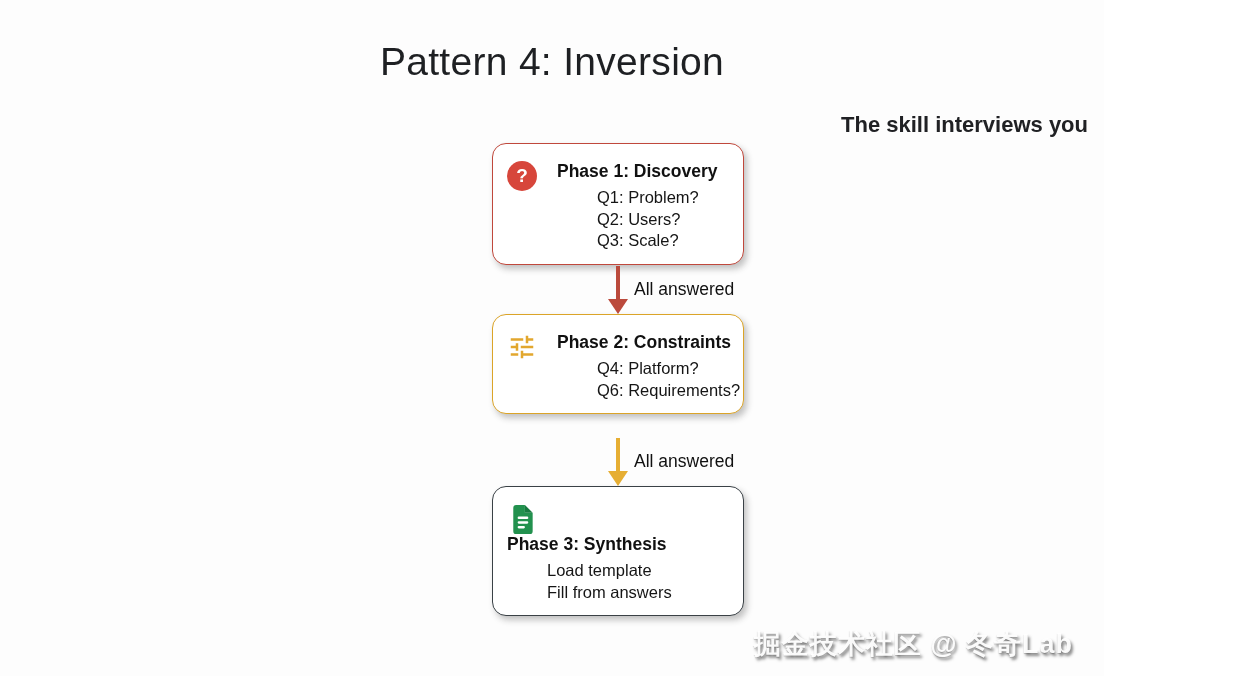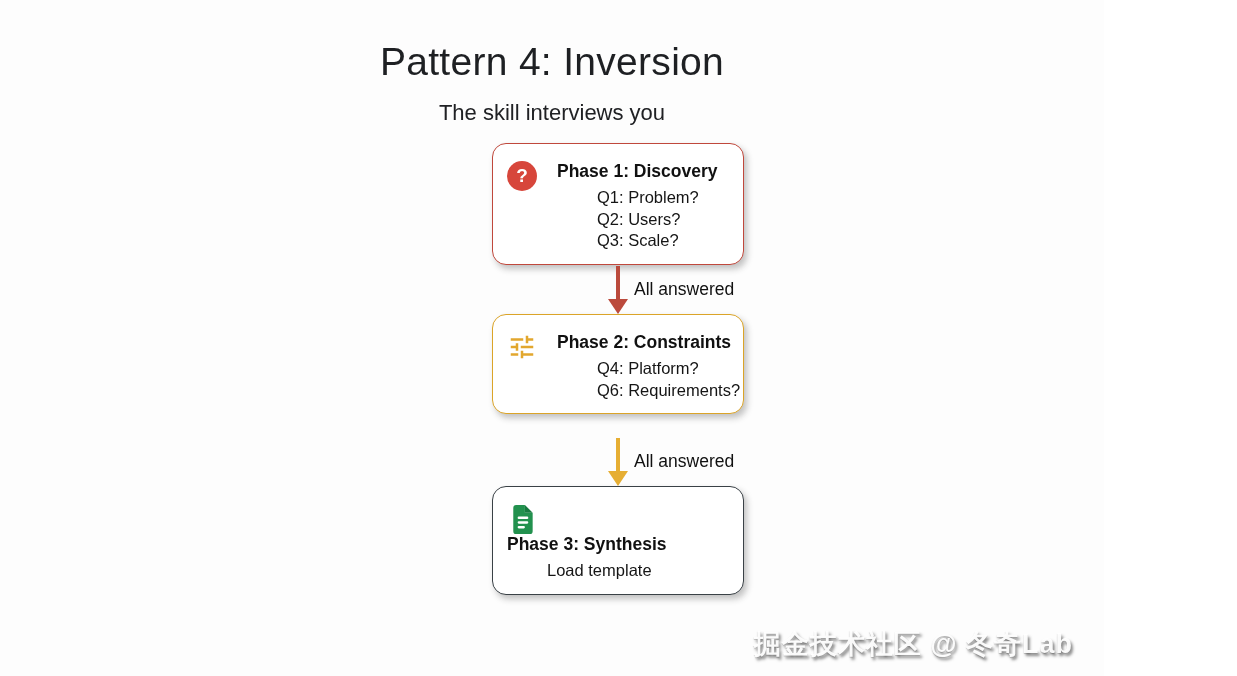--- a/index.html
+++ b/index.html
@@ -25,24 +25,24 @@
     font-size: 39px;
     font-weight: 500;
     letter-spacing: 0.3px;
     color: #1e2023;
   }
   .subtitle {
     position: absolute;
     top: 96px;
     left: 0;
     right: 0;
-    margin: 4px;
-    text-align: center;
+    margin: 16px;
+    text-align: right;
     font-size: 22px;
-    font-weight: 400;
+    font-weight: 700;
     color: #202124;
   }
   .node {
     position: absolute;
     left: 492px;
     width: 252px;
     box-sizing: border-box;
     background: #ffffff;
     border-radius: 14px;
     border: 1.8px solid #999;
@@ -198,18 +198,19 @@
         <path fill="#22914e" d="M8 1 H17 V9 H25 V28 A3 3 0 0 1 22 31 H8 A3 3 0 0 1 5 28 V4 A3 3 0 0 1 8 1 Z"></path>
         <path fill="#177a40" d="M17 1 L25 9 H17 Z"></path>
         <rect x="9.5" y="13" width="11" height="2.6" rx="1.2" fill="#ffffff"></rect>
         <rect x="9.5" y="17.8" width="11" height="2.6" rx="1.2" fill="#ffffff"></rect>
         <rect x="9.5" y="22.6" width="7.5" height="2.6" rx="1.2" fill="#ffffff"></rect>
       </svg>
     </span>
     <div class="node-text">
       <div class="node-title">Phase 3: Synthesis</div>
       <div class="node-line">Load template</div>
+      <div class="node-line">Fill from answers</div>
     </div>
   </div>
 
   <div class="watermark">掘金技术社区 @ 冬奇Lab</div>
 
 </div>
 
 </body></html>

